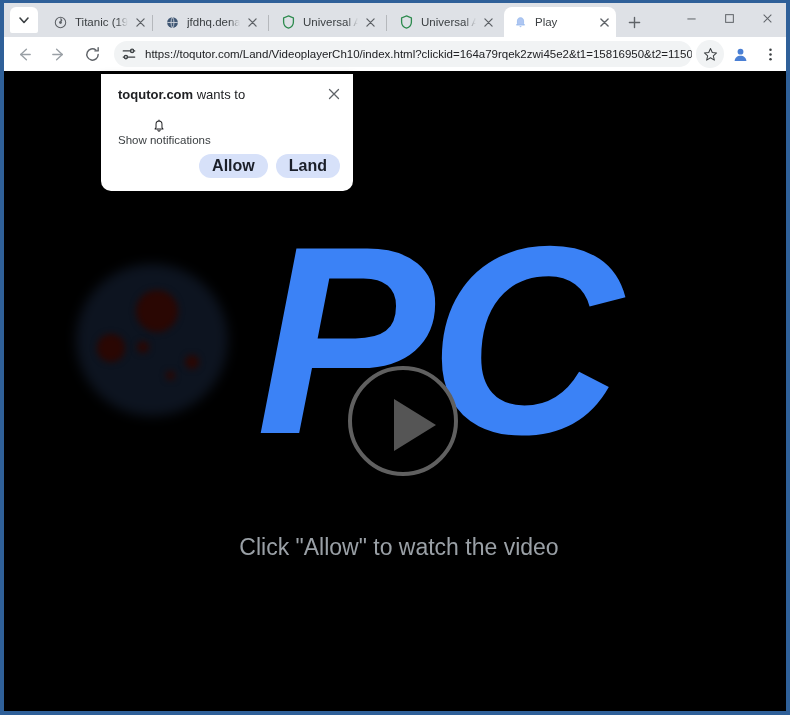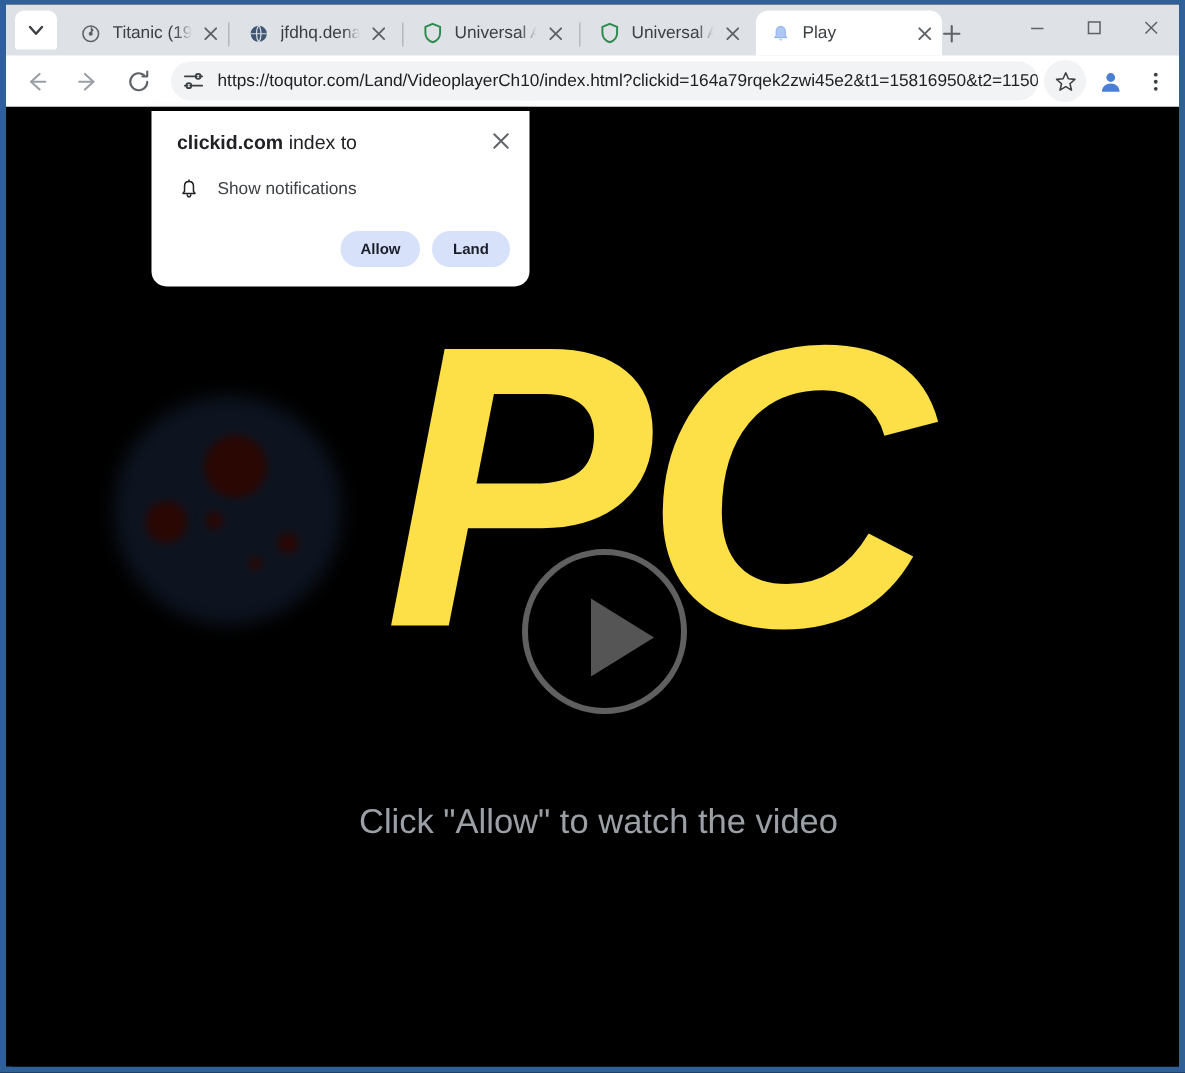--- a/index.html
+++ b/index.html
@@ -168,26 +168,26 @@
   }
   #watermark {
     position: absolute;
     left: 0; top: 0;
     width: 782px; height: 640px;
     overflow: hidden;
     pointer-events: none;
   }
   .wm-pc {
     position: absolute;
-    left: 248px; top: 116px;
+    left: 248px; top: 132px;
     font-size: 268px;
     font-weight: bold;
     font-style: italic;
     letter-spacing: -6px;
-    color: #fde047;
+    color: #3b82f6;
     line-height: 1;
     font-family: "Liberation Sans", sans-serif;
   }
   .wm-risk {
     position: absolute;
     left: 14px; top: 390px;
     font-size: 152px;
     font-weight: bold;
     font-style: italic;
     letter-spacing: -3px;
@@ -258,20 +258,21 @@
     right: 10px; top: 11px;
     width: 18px; height: 18px;
     display: flex; align-items: center; justify-content: center;
     color: #5f6368;
   }
   #perm-row {
     position: absolute;
     left: 17px; top: 44px;
     display: flex;
     align-items: center;
+    flex-direction: column;
   }
   #perm-bellicon {
     width: 16px; height: 16px;
     margin-right: 11px;
     display: flex; align-items: center; justify-content: center;
     color: #202124;
   }
   #perm-permtext {
     font-size: 11.5px;
     color: #3c4043;
@@ -282,21 +283,21 @@
     display: flex;
     gap: 8px;
   }
   .perm-btn {
     min-width: 52px;
     height: 24px;
     padding: 0 13px;
     border-radius: 12px;
     background: #d7e1f9;
     color: #1b1f29;
-    font-size: 10px;
+    font-size: 16px;
     font-weight: bold;
     display: flex;
     align-items: center;
     justify-content: center;
     box-sizing: border-box;
   }
 </style>
 </head>
 <body>
 
@@ -367,21 +368,21 @@
           </svg>
         </span>
         <span class="tab-title">Universal Ad B</span>
         <span class="tab-close">
           <svg width="9" height="9" viewBox="0 0 10 10">
               <path d="M1 1 L9 9 M9 1 L1 9" stroke="#5f6368" stroke-width="1.4" stroke-linecap="round"></path>
             </svg>
         </span>
       </div>
 
-      <div class="tab active" style="left:500px; width:124px;">
+      <div class="tab active" style="left:500px; width:112px;">
         <span class="favicon">
           <svg width="13" height="13" viewBox="0 0 16 16">
             <path d="M8 2 C5.6 2 4.2 3.6 4.2 6 V9.5 L3 11.2 H13 L11.8 9.5 V6 C11.8 3.6 10.4 2 8 2 Z" fill="#aec6f2" stroke="#8ab0ea" stroke-width="0.8"></path>
             <path d="M6.7 12.2 C6.9 13.2 7.4 13.7 8 13.7 C8.6 13.7 9.1 13.2 9.3 12.2 Z" fill="#aec6f2"></path>
           </svg>
         </span>
         <span class="tab-title">Play</span>
         <span class="tab-close">
           <svg width="9" height="9" viewBox="0 0 10 10">
               <path d="M1 1 L9 9 M9 1 L1 9" stroke="#5f6368" stroke-width="1.5" stroke-linecap="round"></path>
@@ -482,21 +483,21 @@
 
     <div id="playbtn">
       <div id="playtri"></div>
     </div>
 
     <div id="calltoaction">Click "Allow" to watch the video</div>
   </div>
 
   <div id="permdialog">
     <div id="perm-title">
-      <b>clickid.com</b><span> index to</span>
+      <b>toqutor.com</b><span> wants to</span>
     </div>
     <div id="perm-close">
       <svg width="12" height="12" viewBox="0 0 12 12">
         <path d="M1.5 1.5 L10.5 10.5 M10.5 1.5 L1.5 10.5" stroke="#5f6368" stroke-width="1.3" stroke-linecap="round"></path>
       </svg>
     </div>
 
     <div id="perm-row">
       <span id="perm-bellicon">
         <svg width="14" height="15" viewBox="0 0 16 17">

